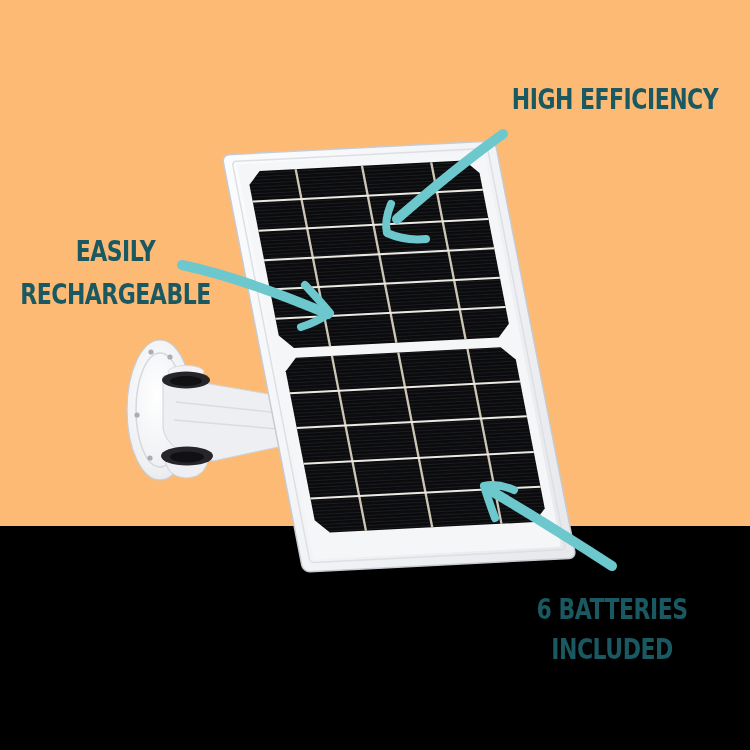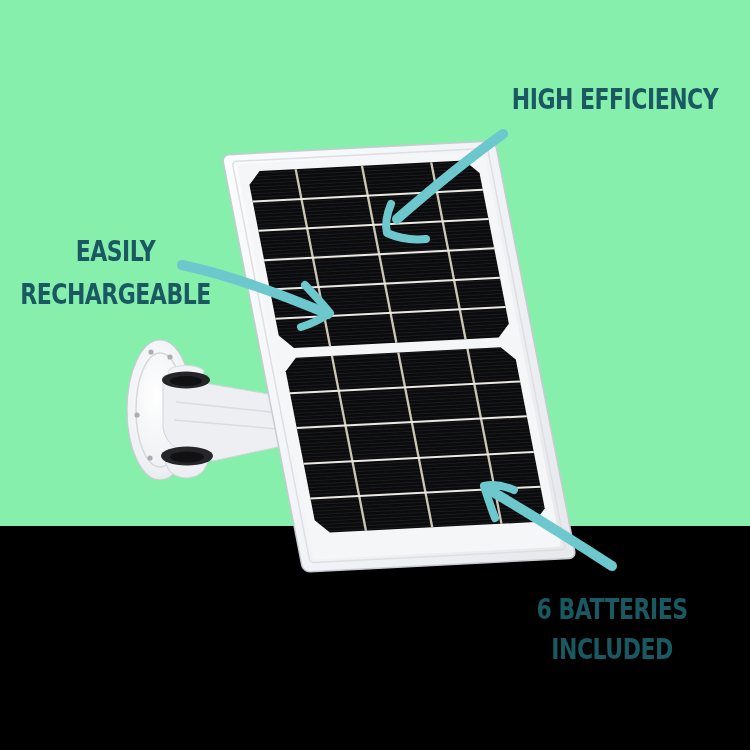--- a/index.html
+++ b/index.html
@@ -1,16 +1,16 @@
 <!DOCTYPE html>
 <html><head>
 <meta charset="utf-8">
 <style>
   html,body{margin:0;padding:0;background:#000;width:750px;height:750px;overflow:hidden}
-  .stage{position:relative;width:750px;height:526px;background:#86efac}
+  .stage{position:relative;width:750px;height:526px;background:#fdba74}
   .stage > svg{position:absolute;left:0;top:0}
   .label{
     position:absolute;
     font-family:"DejaVu Sans","Liberation Sans",sans-serif;
     font-weight:bold;
     color:#1a5962;
     text-align:center;
     letter-spacing:-0.5px;
     transform:scaleY(1.3);
     transform-origin:top center;

